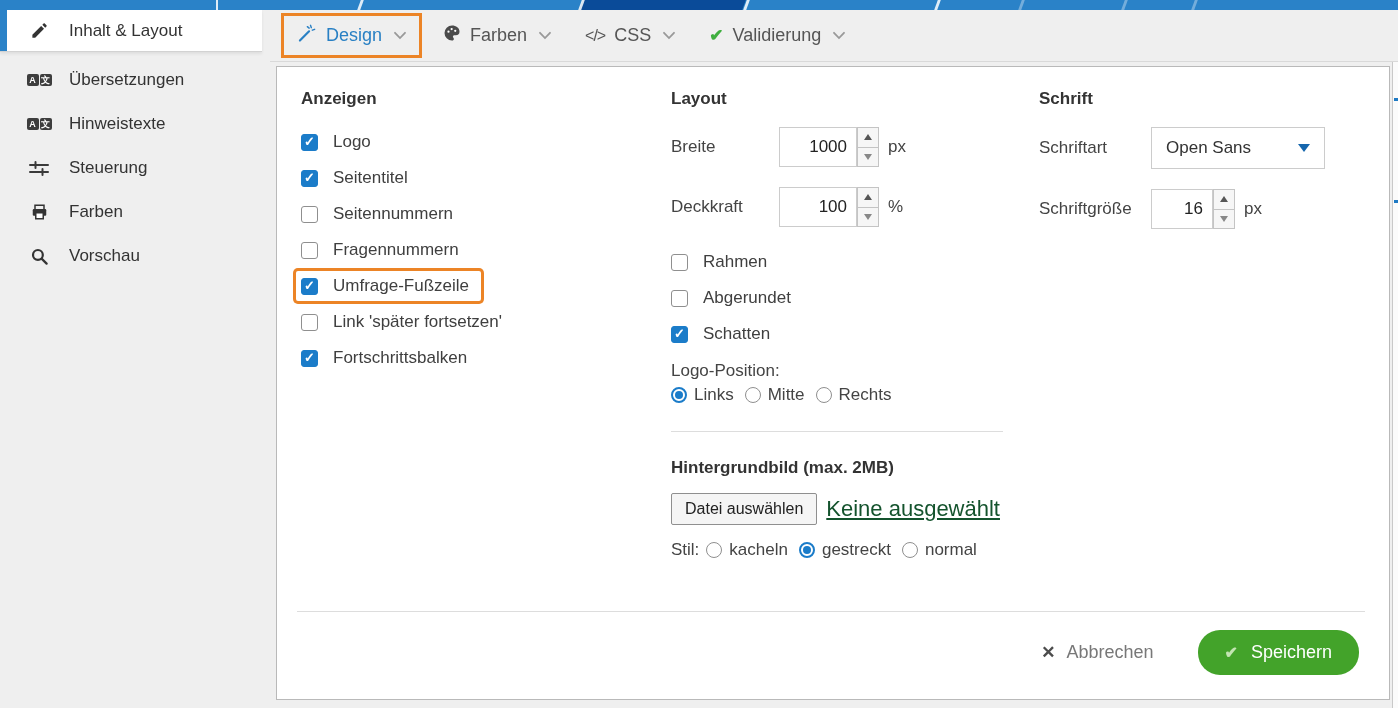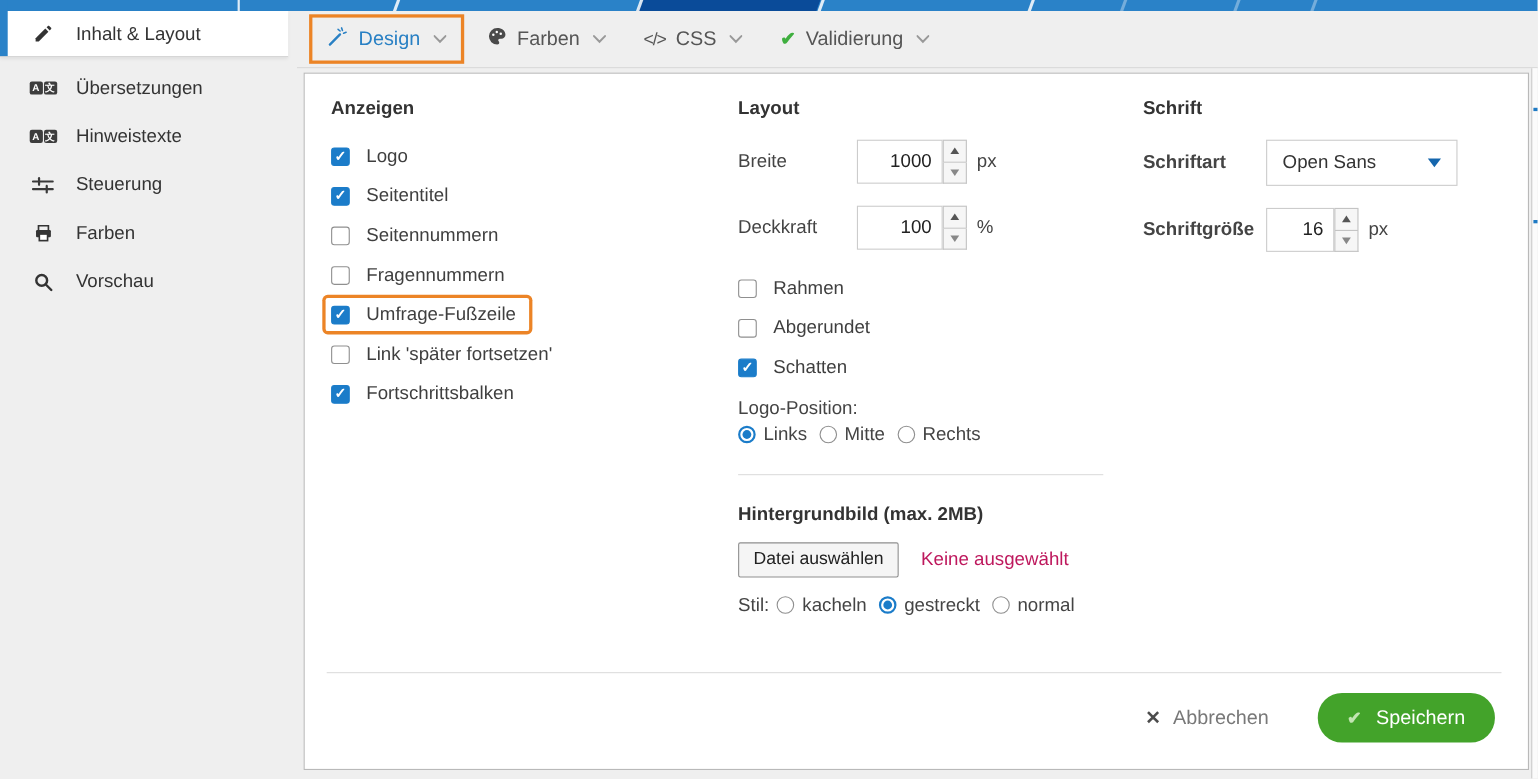--- a/index.html
+++ b/index.html
@@ -49,21 +49,21 @@
              padding:5px 12px 5px 5px;margin:0 0 6px -5px;border-radius:2px;cursor:pointer;}
   .check-row.highlight{box-shadow:0 0 0 3px #ec8426;}
   .cb{width:17px;height:17px;border:1.5px solid #8f8f8f;border-radius:3px;box-sizing:border-box;
       background:#fff;color:#fff;font-size:13px;line-height:14px;text-align:center;font-weight:700;flex:none;}
   .cb.on{background:#1b7cc9;border-color:#1b7cc9;}
   .clbl{font-size:17px;color:#3f3f3f;white-space:nowrap;}
 
   
   .frow{display:flex;align-items:center;margin-bottom:20px;}
   .flabel{width:108px;font-size:17px;color:#444;flex:none;}
-  .col3 .flabel{width:112px;font-weight:bold;}
+  .col3 .flabel{width:112px;}
   .numwrap{display:flex;align-items:stretch;}
   .numinput{width:78px;height:40px;border:1px solid #ccc;font-size:17px;text-align:right;
             padding:0 9px 0 0;box-sizing:border-box;color:#222;font-family:inherit;background:#fff;}
   .numinput.narrow{width:62px;}
   .spin{display:flex;flex-direction:column;width:22px;}
   .spin button{flex:1;border:1px solid #c4c4c4;background:#f6f6f6;padding:0;margin:0;
                display:flex;align-items:center;justify-content:center;cursor:pointer;}
   .spin button+button{border-top:none;}
   .tri-up{width:0;height:0;border-left:4px solid transparent;border-right:4px solid transparent;
           border-bottom:6px solid #555;}
@@ -74,24 +74,24 @@
   .group-label{font-size:17px;color:#444;margin:12px 0 4px;}
   .radio-line{display:flex;align-items:center;font-size:17px;color:#444;}
   .radio-opt{display:flex;align-items:center;gap:7px;margin-right:11px;cursor:pointer;font-size:17px;color:#444;}
   .rb{width:16px;height:16px;border:1.5px solid #8f8f8f;border-radius:50%;box-sizing:border-box;
       background:#fff;flex:none;position:relative;}
   .rb.sel{border:2px solid #1b7cc9;}
   .rb.sel::after{content:"";position:absolute;inset:2px;background:#1b7cc9;border-radius:50%;}
 
   .divider{border:none;border-top:1px solid #ddd;margin:26px 0 0;}
   .bg-heading{font-size:17px;font-weight:700;color:#333;margin:26px 0 15px;}
-  .file-row{display:flex;align-items:center;gap:20px;margin-bottom:15px;}
+  .file-row{display:flex;align-items:center;gap:9px;margin-bottom:15px;}
   .file-btn{font-family:inherit;font-size:16px;color:#222;background:#f5f5f5;border:1px solid #8f8f8f;
             padding:6px 13px;cursor:pointer;border-radius:2px;}
-  .file-status{font-size:17px;color:#be185d;}
+  .file-status{font-size:22px;color:#14532d;text-decoration:underline;}
   .stil-label{margin-right:7px;}
 
   .selectbox{width:174px;height:42px;border:1px solid #ccc;display:flex;align-items:center;
              justify-content:space-between;padding:0 14px;font-size:17px;color:#333;cursor:pointer;
              box-sizing:border-box;background:#fff;}
   .sel-tri{width:0;height:0;border-left:6px solid transparent;border-right:6px solid transparent;
            border-top:8px solid #1566ad;}
 
   .footer-line{position:absolute;left:20px;right:24px;top:544px;border-top:1px solid #ddd;}
   .footer{position:absolute;right:30px;top:563px;display:flex;align-items:center;gap:38px;}

